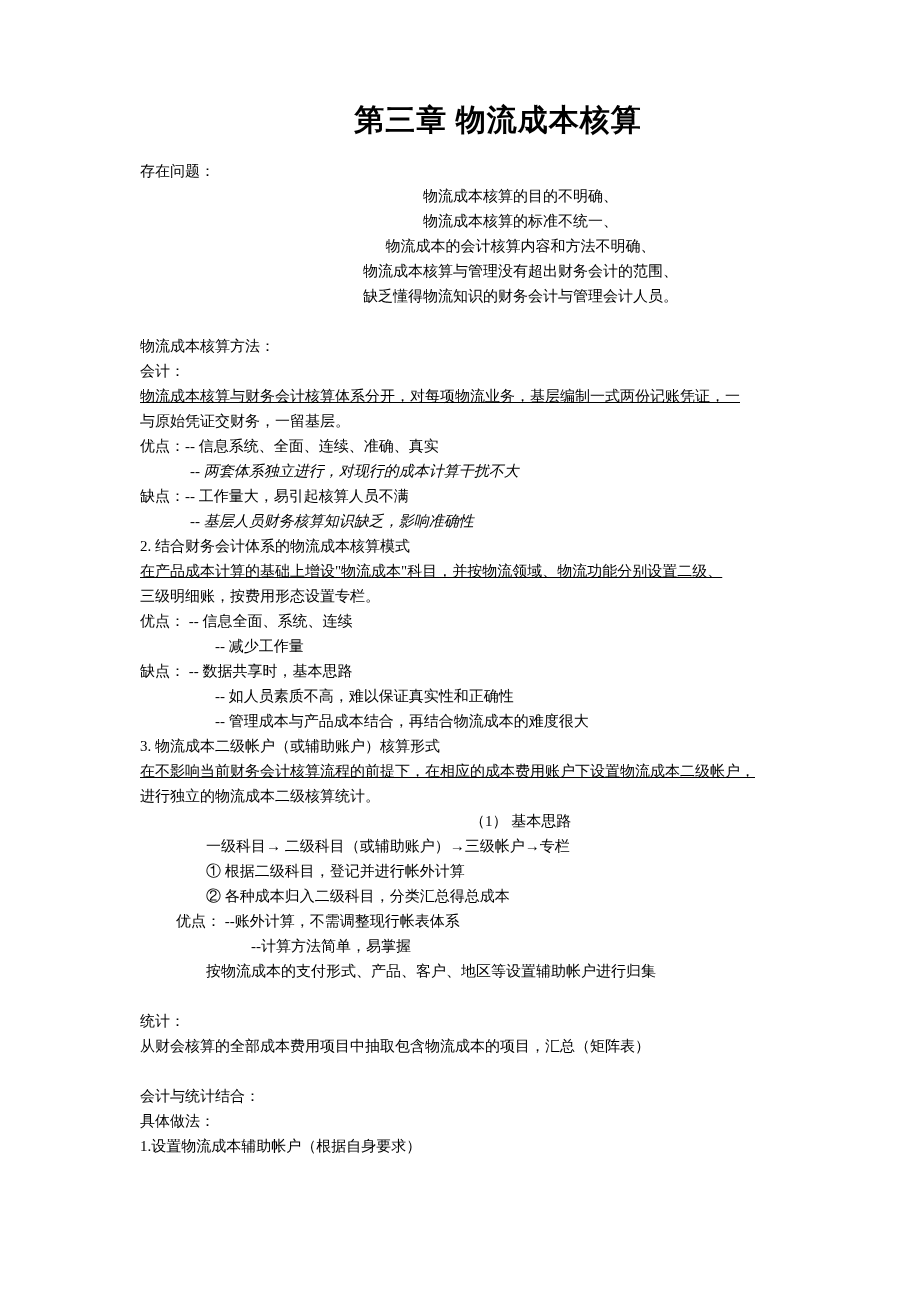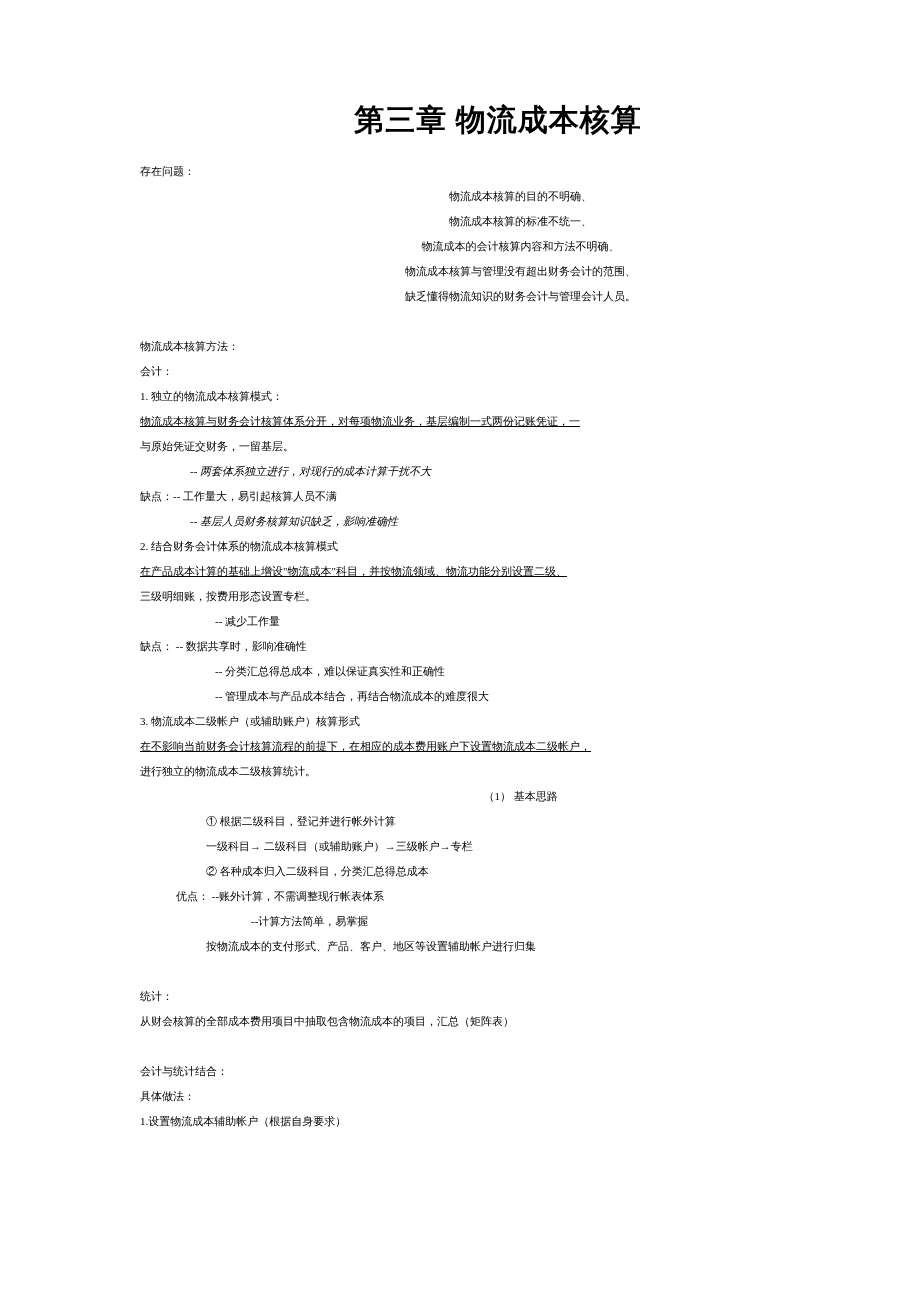--- a/index.html
+++ b/index.html
@@ -15,21 +15,21 @@
     }
     h1 {
       font-family: "SimSun", "宋体", serif;
       font-size: 30px;
       font-weight: bold;
       text-align: center;
       margin: 0 0 18px 0;
       letter-spacing: 1px;
     }
     .body-text {
-      font-size: 11px;
+      font-size: 15px;
       line-height: 25px;
     }
     .indent1 { padding-left: 45px; text-align: center; }
     .indent2 { padding-left: 50px; font-style: italic; }
     .indent4 { padding-left: 75px; }
     .idt-a { padding-left: 36px; }
     .idt-b { padding-left: 66px; }
     .idt-c { padding-left: 66px; }
     .gap { height: 25px; }
     .justify { text-align: justify; text-decoration: underline; }
@@ -46,41 +46,42 @@
     <div class="indent1">物流成本核算的标准不统一、</div>
     <div class="indent1">物流成本的会计核算内容和方法不明确、</div>
     <div class="indent1">物流成本核算与管理没有超出财务会计的范围、</div>
     <div class="indent1">缺乏懂得物流知识的财务会计与管理会计人员。</div>
 
     <div class="gap"></div>
 
     <div>物流成本核算方法：</div>
     <div>会计：</div>
 
-    <div>1. 独立的物流成本核算模式：</div>
     <div class="justify">物流成本核算与财务会计核算体系分开，对每项物流业务，基层编制一式两份记账凭证，一</div>
     <div>与原始凭证交财务，一留基层。</div>
+    <div>优点：-- 信息系统、全面、连续、准确、真实</div>
     <div class="indent2">-- 两套体系独立进行，对现行的成本计算干扰不大</div>
     <div>缺点：-- 工作量大，易引起核算人员不满</div>
     <div class="indent2">-- 基层人员财务核算知识缺乏，影响准确性</div>
 
     <div>2. 结合财务会计体系的物流成本核算模式</div>
     <div class="justify">在产品成本计算的基础上增设"物流成本"科目，并按物流领域、物流功能分别设置二级、</div>
     <div>三级明细账，按费用形态设置专栏。</div>
+    <div>优点：    --  信息全面、系统、连续</div>
     <div class="indent4">--  减少工作量</div>
-    <div>缺点：    --  数据共享时，影响准确性</div>
-    <div class="indent4">--  分类汇总得总成本，难以保证真实性和正确性</div>
+    <div>缺点：    --  数据共享时，基本思路</div>
+    <div class="indent4">--  如人员素质不高，难以保证真实性和正确性</div>
     <div class="indent4">--  管理成本与产品成本结合，再结合物流成本的难度很大</div>
 
     <div>3. 物流成本二级帐户（或辅助账户）核算形式</div>
     <div class="justify">在不影响当前财务会计核算流程的前提下，在相应的成本费用账户下设置物流成本二级帐户，</div>
     <div>进行独立的物流成本二级核算统计。</div>
     <div class="indent1">（1）  基本思路</div>
+    <div class="idt-b">一级科目→  二级科目（或辅助账户）→三级帐户→专栏</div>
     <div class="idt-b">①  根据二级科目，登记并进行帐外计算</div>
-    <div class="idt-b">一级科目→  二级科目（或辅助账户）→三级帐户→专栏</div>
     <div class="idt-b">②  各种成本归入二级科目，分类汇总得总成本</div>
     <div class="idt-a">优点：    --账外计算，不需调整现行帐表体系</div>
     <div style="padding-left:111px;">--计算方法简单，易掌握</div>
     <div class="idt-c">按物流成本的支付形式、产品、客户、地区等设置辅助帐户进行归集</div>
 
     <div class="gap"></div>
 
     <div>统计：</div>
     <div>从财会核算的全部成本费用项目中抽取包含物流成本的项目，汇总（矩阵表）</div>
 

